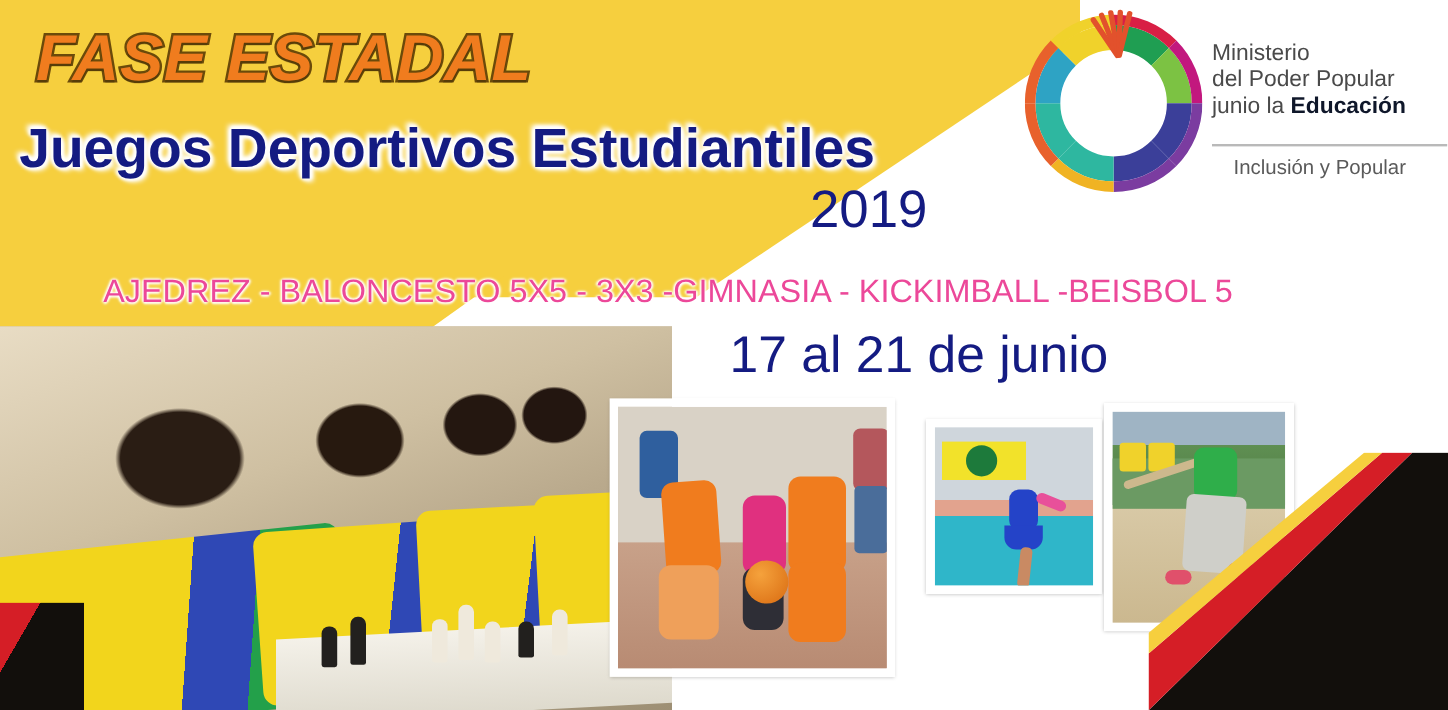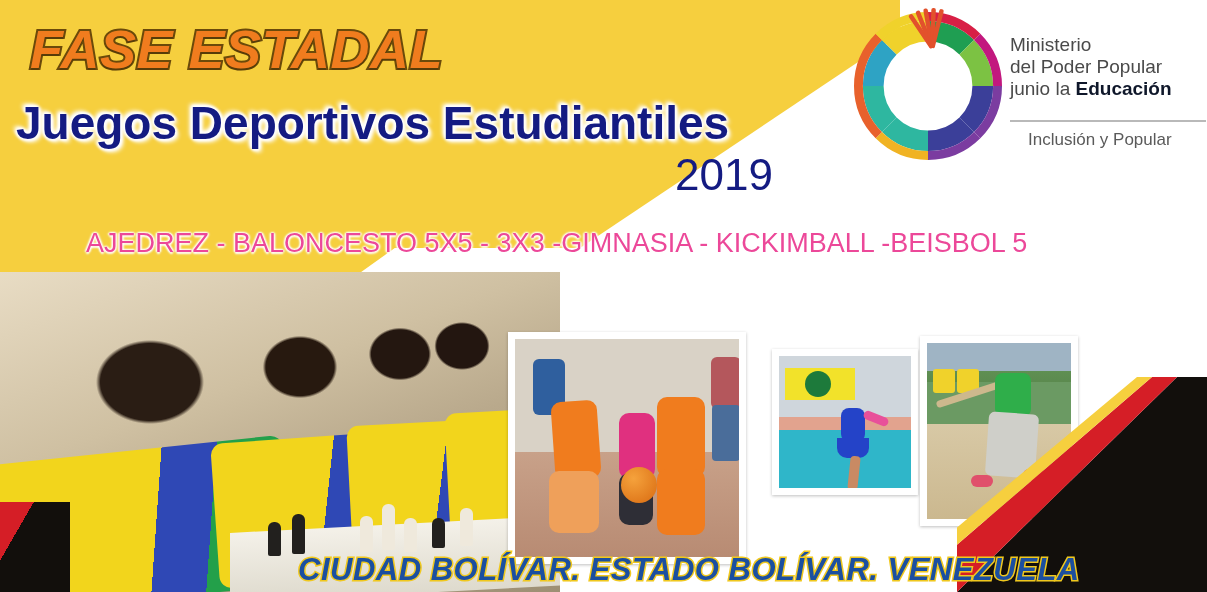--- a/index.html
+++ b/index.html
@@ -270,21 +270,21 @@
     <div class="blk"></div>
     <div class="red"></div>
     <div class="yel"></div>
   </div>
   <div id="flag-wedge-left"></div>
 
   <div class="tx" id="title-fase">FASE ESTADAL</div>
   <div class="tx" id="title-main">Juegos Deportivos Estudiantiles</div>
   <div class="tx" id="title-year">2019</div>
   <div class="tx" id="sports-list">AJEDREZ - BALONCESTO 5X5 - 3X3 -GIMNASIA - KICKIMBALL -BEISBOL 5</div>
-  <div class="tx" id="city-line">CIUDAD BOLÍVAR. ESTADO BOLÍVAR. VENEZUELA</div>
+  <div class="tx" id="date-range">17 al 21 de junio</div>
 
   <div id="ministry-logo">
 
     <svg id="logo-ring" viewBox="0 0 100 100">
       <g transform="translate(50,50)">
 
         <g id="ring-inner">
             <path d="M0.000,-44.000 A44,44 0 0 1 31.113,-31.113 L21.213,-21.213 A30,30 0 0 0 0.000,-30.000 Z" fill="#1f9e52"></path>
             <path d="M31.113,-31.113 A44,44 0 0 1 44.000,0.000 L30.000,0.000 A30,30 0 0 0 21.213,-21.213 Z" fill="#7cc243"></path>
             <path d="M44.000,0.000 A44,44 0 0 1 31.113,31.113 L21.213,21.213 A30,30 0 0 0 30.000,0.000 Z" fill="#3b3f99"></path>

